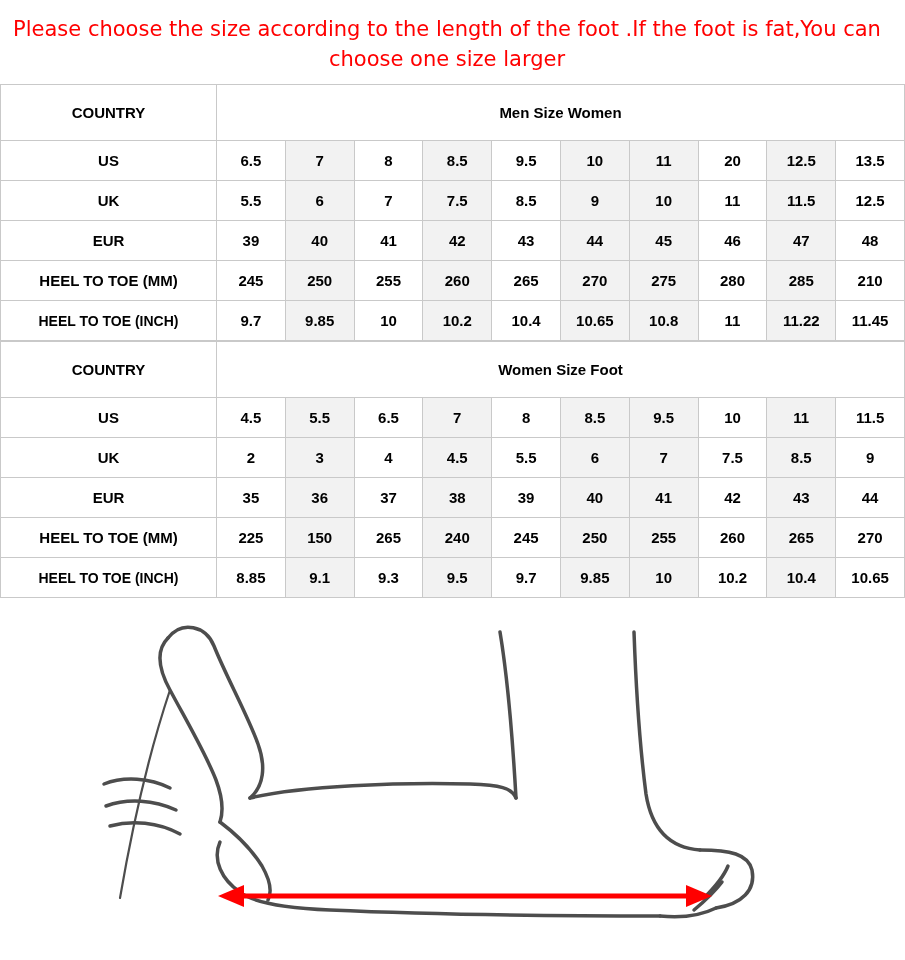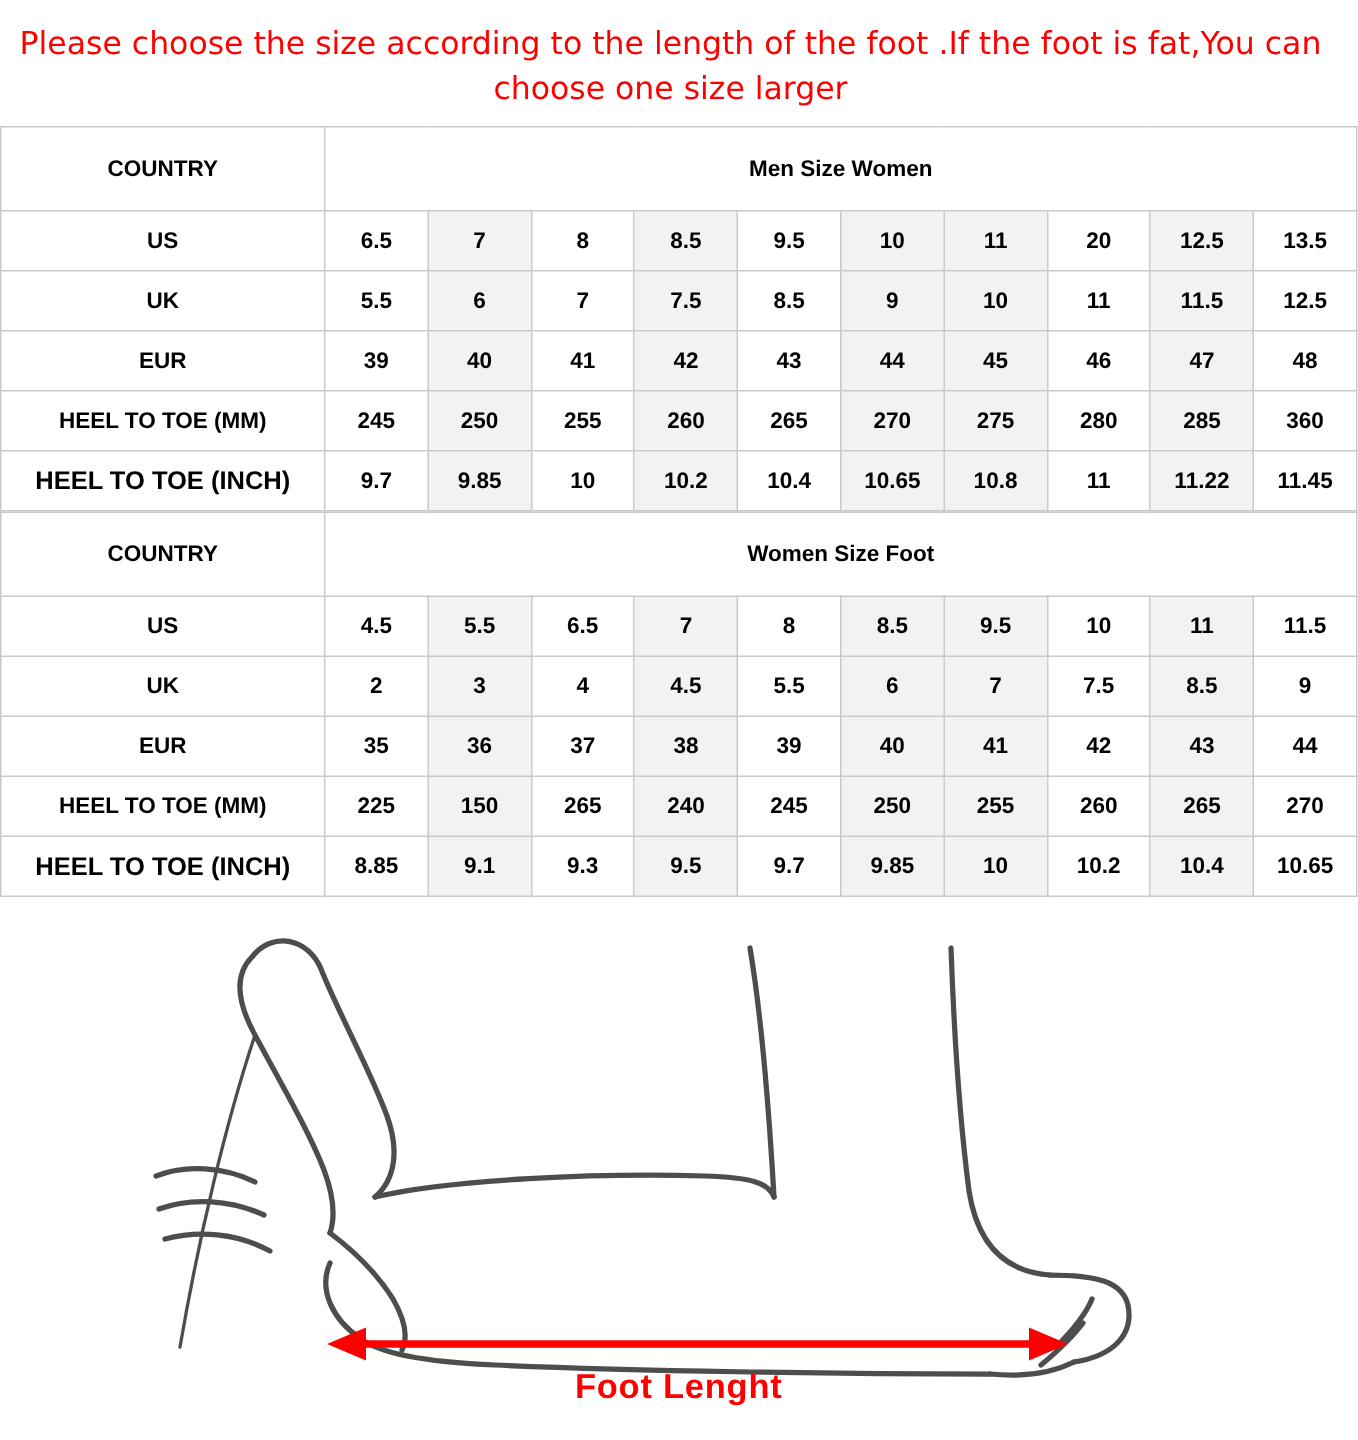--- a/index.html
+++ b/index.html
@@ -64,21 +64,21 @@
     font-size: 15px;
   }
   td.shade {
     background: #f2f2f2;
   }
   .rowlabel {
     font-weight: bold;
     font-size: 15px;
   }
   .rowlabel.small {
-    font-size: 17px;
+    font-size: 14px;
     margin-top: 44px;
   }
   .figure {
     position: relative;
     width: 905px;
     height: 350px;
     overflow: hidden;
   }
   .figure svg {
     display: block;
@@ -156,21 +156,21 @@
         <td class="country-cell rowlabel">HEEL TO TOE (MM)</td>
         <td class="val">245</td>
         <td class="val shade">250</td>
         <td class="val">255</td>
         <td class="val shade">260</td>
         <td class="val">265</td>
         <td class="val shade">270</td>
         <td class="val shade">275</td>
         <td class="val">280</td>
         <td class="val shade">285</td>
-        <td class="val">360</td>
+        <td class="val">210</td>
       </tr>
 
       <tr>
         <td class="country-cell rowlabel small">HEEL TO TOE (INCH)</td>
         <td class="val">9.7</td>
         <td class="val shade">9.85</td>
         <td class="val">10</td>
         <td class="val shade">10.2</td>
         <td class="val">10.4</td>
         <td class="val shade">10.65</td>
@@ -291,16 +291,15 @@
 
         <path d="M170,92 C150,152 132,230 120,300" stroke-width="2.2"></path>
       </g>
 
       <g stroke="#ff0000" fill="#ff0000" stroke-width="5">
         <line x1="232" y1="298" x2="698" y2="298"></line>
       </g>
       <polygon points="218,298 244,287 244,309" fill="#ff0000" stroke="none"></polygon>
       <polygon points="712,298 686,287 686,309" fill="#ff0000" stroke="none"></polygon>
     </svg>
-    <div class="foot-label">Foot Lenght</div>
   </div>
 
 </div>
 
 </body></html>

